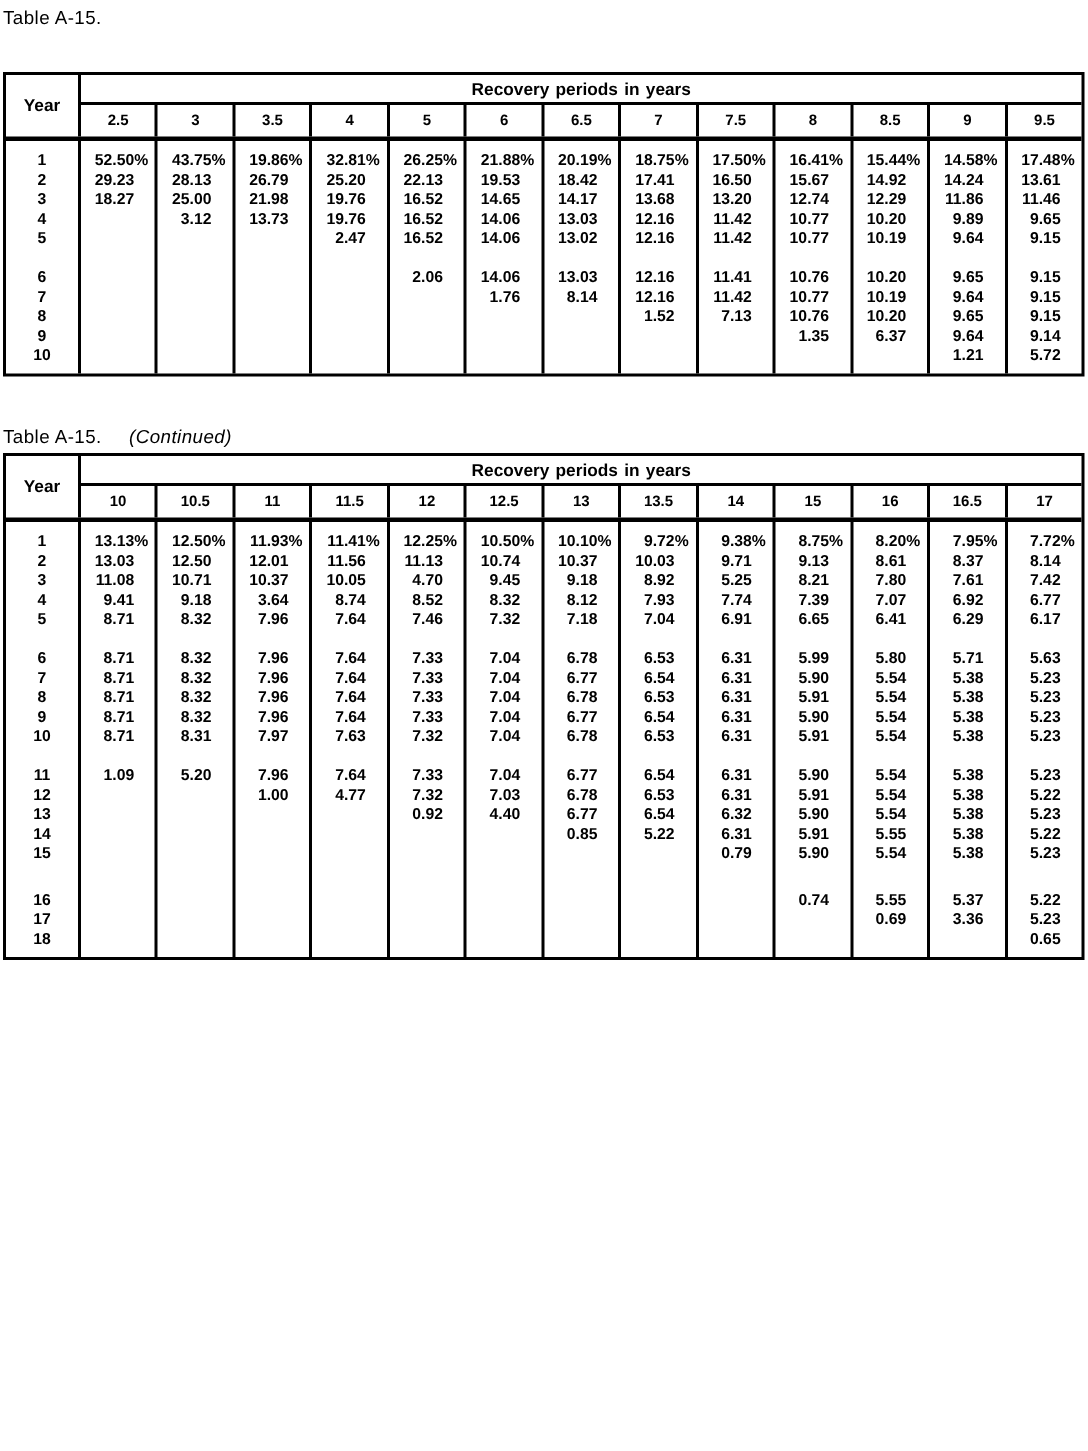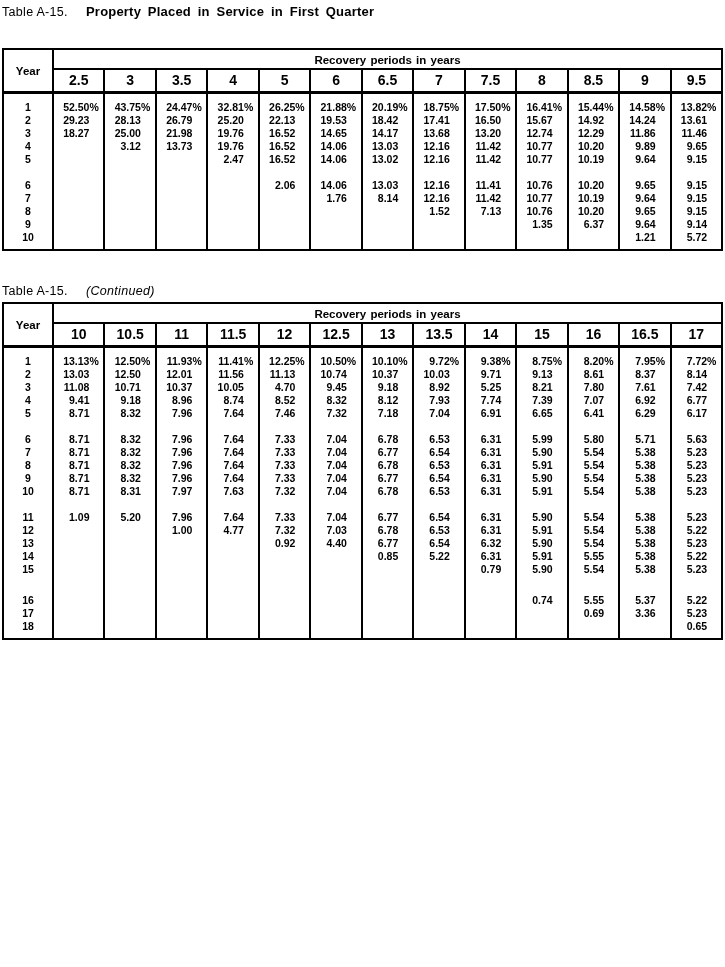--- a/index.html
+++ b/index.html
@@ -27,21 +27,21 @@
     font-weight: bold; font-size: 11.5px;
   }
   .rp { flex: 1; display: flex; flex-direction: column; min-width: 0; justify-content: center; }
   .rp-label {
     height: 20px; line-height: 20px; border-bottom: 2px solid #000;
     text-align: center; font-weight: bold; font-size: 11.5px; word-spacing: 1px;
   }
   .col-heads { display: flex; height: 21px; }
   .col-head {
     flex: 1; border-right: 2px solid #000; text-align: center;
-    font-weight: bold; font-size: 14px; line-height: 21px; min-width: 0;
+    font-weight: bold; font-size: 10px; line-height: 21px; min-width: 0;
   }
   .col-head:last-child { border-right: none; }
   .tbody { display: flex; align-items: stretch; }
   .year-col { width: 50px; flex: 0 0 50px; border-right: 2px solid #000; padding: 7px 0 5px 0; }
   .data-col { flex: 1; border-right: 2px solid #000; padding: 7px 0 5px 0; min-width: 0; }
   .data-col:last-child { border-right: none; }
   .cell {
     height: 13px; line-height: 13px; font-size: 10.5px; font-weight: bold;
     white-space: nowrap; overflow: visible;
   }
@@ -49,21 +49,20 @@
   .val-cell { text-align: right; padding-right: 3px; }
   .pct { display: inline-block; width: 11px; text-align: left; }
   .gap { width: 100%; }
 </style>
 </head>
 <body>
 
 <div class="caption" id="caption-1">
   <span class="cap-prefix">Table A-15.</span>
   <div class="title-lines">
-    <div>Property  Placed  in  Service  in  First  Quarter</div>
   </div>
 </div>
 
 <div class="tbl" id="table-1">
   <div class="thead">
     <div class="year-head">Year</div>
     <div class="rp">
       <div class="rp-label">Recovery periods in years</div>
       <div class="col-heads">
           <div class="col-head">2.5</div>
@@ -116,21 +115,21 @@
         <div class="cell val-cell"><span class="num">3.12</span><span class="pct"></span></div>
         <div class="cell val-cell"><span class="num"></span><span class="pct"></span></div>
         <div class="gap" style="height: 13px;"></div>
         <div class="cell val-cell"><span class="num"></span><span class="pct"></span></div>
         <div class="cell val-cell"><span class="num"></span><span class="pct"></span></div>
         <div class="cell val-cell"><span class="num"></span><span class="pct"></span></div>
         <div class="cell val-cell"><span class="num"></span><span class="pct"></span></div>
         <div class="cell val-cell"><span class="num"></span><span class="pct"></span></div>
       </div>
       <div class="data-col">
-        <div class="cell val-cell"><span class="num">24.47</span><span class="pct">%</span></div>
+        <div class="cell val-cell"><span class="num">19.86</span><span class="pct">%</span></div>
         <div class="cell val-cell"><span class="num">26.79</span><span class="pct"></span></div>
         <div class="cell val-cell"><span class="num">21.98</span><span class="pct"></span></div>
         <div class="cell val-cell"><span class="num">13.73</span><span class="pct"></span></div>
         <div class="cell val-cell"><span class="num"></span><span class="pct"></span></div>
         <div class="gap" style="height: 13px;"></div>
         <div class="cell val-cell"><span class="num"></span><span class="pct"></span></div>
         <div class="cell val-cell"><span class="num"></span><span class="pct"></span></div>
         <div class="cell val-cell"><span class="num"></span><span class="pct"></span></div>
         <div class="cell val-cell"><span class="num"></span><span class="pct"></span></div>
         <div class="cell val-cell"><span class="num"></span><span class="pct"></span></div>
@@ -246,21 +245,21 @@
         <div class="cell val-cell"><span class="num">9.89</span><span class="pct"></span></div>
         <div class="cell val-cell"><span class="num">9.64</span><span class="pct"></span></div>
         <div class="gap" style="height: 13px;"></div>
         <div class="cell val-cell"><span class="num">9.65</span><span class="pct"></span></div>
         <div class="cell val-cell"><span class="num">9.64</span><span class="pct"></span></div>
         <div class="cell val-cell"><span class="num">9.65</span><span class="pct"></span></div>
         <div class="cell val-cell"><span class="num">9.64</span><span class="pct"></span></div>
         <div class="cell val-cell"><span class="num">1.21</span><span class="pct"></span></div>
       </div>
       <div class="data-col">
-        <div class="cell val-cell"><span class="num">13.82</span><span class="pct">%</span></div>
+        <div class="cell val-cell"><span class="num">17.48</span><span class="pct">%</span></div>
         <div class="cell val-cell"><span class="num">13.61</span><span class="pct"></span></div>
         <div class="cell val-cell"><span class="num">11.46</span><span class="pct"></span></div>
         <div class="cell val-cell"><span class="num">9.65</span><span class="pct"></span></div>
         <div class="cell val-cell"><span class="num">9.15</span><span class="pct"></span></div>
         <div class="gap" style="height: 13px;"></div>
         <div class="cell val-cell"><span class="num">9.15</span><span class="pct"></span></div>
         <div class="cell val-cell"><span class="num">9.15</span><span class="pct"></span></div>
         <div class="cell val-cell"><span class="num">9.15</span><span class="pct"></span></div>
         <div class="cell val-cell"><span class="num">9.14</span><span class="pct"></span></div>
         <div class="cell val-cell"><span class="num">5.72</span><span class="pct"></span></div>
@@ -362,21 +361,21 @@
         <div class="cell val-cell"><span class="num"></span><span class="pct"></span></div>
         <div class="gap" style="height: 18px;"></div>
         <div class="cell val-cell"><span class="num"></span><span class="pct"></span></div>
         <div class="cell val-cell"><span class="num"></span><span class="pct"></span></div>
         <div class="cell val-cell"><span class="num"></span><span class="pct"></span></div>
       </div>
       <div class="data-col">
         <div class="cell val-cell"><span class="num">11.93</span><span class="pct">%</span></div>
         <div class="cell val-cell"><span class="num">12.01</span><span class="pct"></span></div>
         <div class="cell val-cell"><span class="num">10.37</span><span class="pct"></span></div>
-        <div class="cell val-cell"><span class="num">8.96</span><span class="pct"></span></div>
+        <div class="cell val-cell"><span class="num">3.64</span><span class="pct"></span></div>
         <div class="cell val-cell"><span class="num">7.96</span><span class="pct"></span></div>
         <div class="gap" style="height: 13px;"></div>
         <div class="cell val-cell"><span class="num">7.96</span><span class="pct"></span></div>
         <div class="cell val-cell"><span class="num">7.96</span><span class="pct"></span></div>
         <div class="cell val-cell"><span class="num">7.96</span><span class="pct"></span></div>
         <div class="cell val-cell"><span class="num">7.96</span><span class="pct"></span></div>
         <div class="cell val-cell"><span class="num">7.97</span><span class="pct"></span></div>
         <div class="gap" style="height: 13px;"></div>
         <div class="cell val-cell"><span class="num">7.96</span><span class="pct"></span></div>
         <div class="cell val-cell"><span class="num">1.00</span><span class="pct"></span></div>

